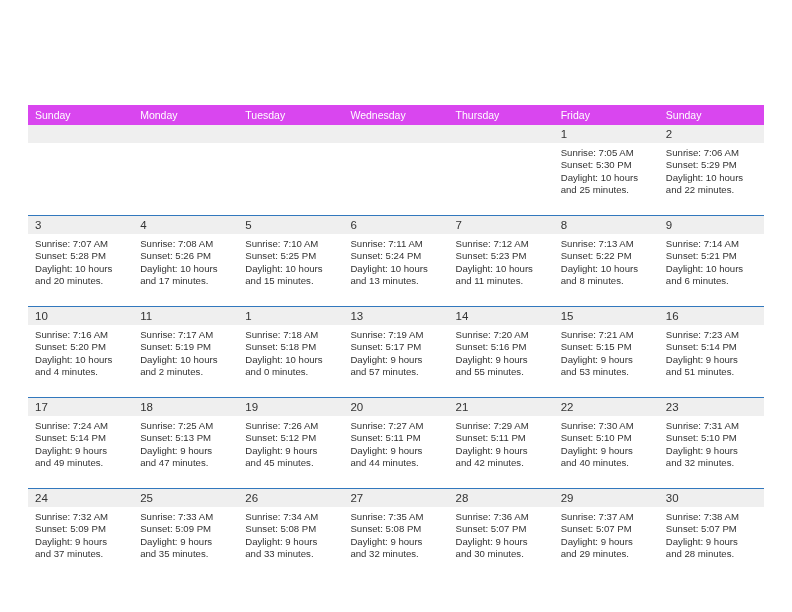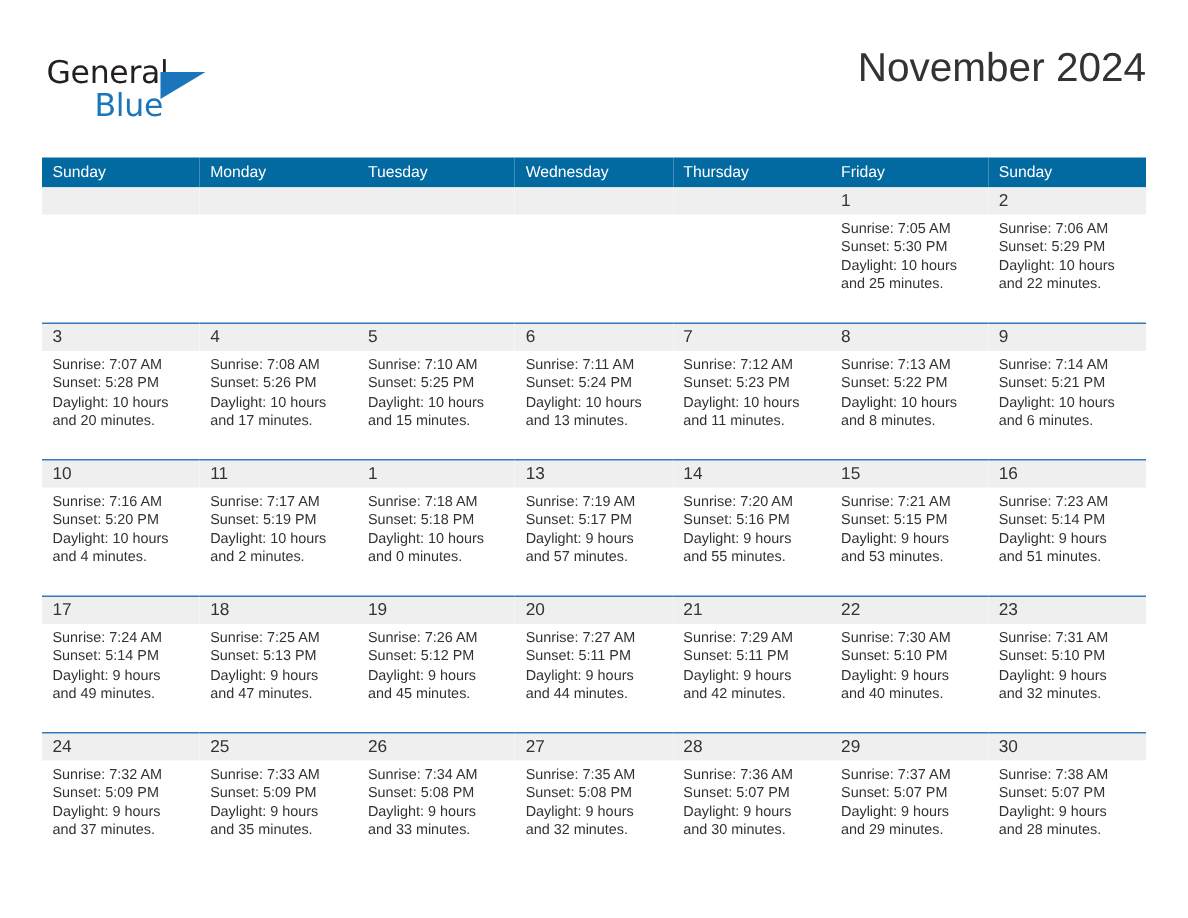--- a/index.html
+++ b/index.html
@@ -93,21 +93,21 @@
     position: absolute;
     left: 28px;
     top: 105px;
     width: 736px;
     border-collapse: collapse;
     table-layout: fixed;
   }
   .calendar col { width: 105.14px; }
 
   .calendar thead th {
-    background: #0369a1;
+    background: #d946ef;
     color: #ffffff;
     font-size: 10.5px;
     font-weight: 400;
     text-align: left;
     padding: 4px 0 4px 7px;
     height: 12px;
     border: none;
   }
 
   .calendar td {
@@ -140,28 +140,22 @@
   .cell-body div { white-space: nowrap; }
   .cell-empty .cell-body { visibility: hidden; }
 </style>
 </head>
 <body>
 
 <div class="page">
 
   <div class="header">
 
-    <div class="logo">
-      <span class="logo-general">General</span>
-      <span class="logo-triangle"></span>
-      <span class="logo-blue">Blue</span>
-    </div>
 
     <div class="title-block">
-      <div class="month-title">November 2024</div>
     </div>
 
   </div>
 
   <table class="calendar">
     <colgroup>
       <col>
         <col>
         <col>
         <col>

